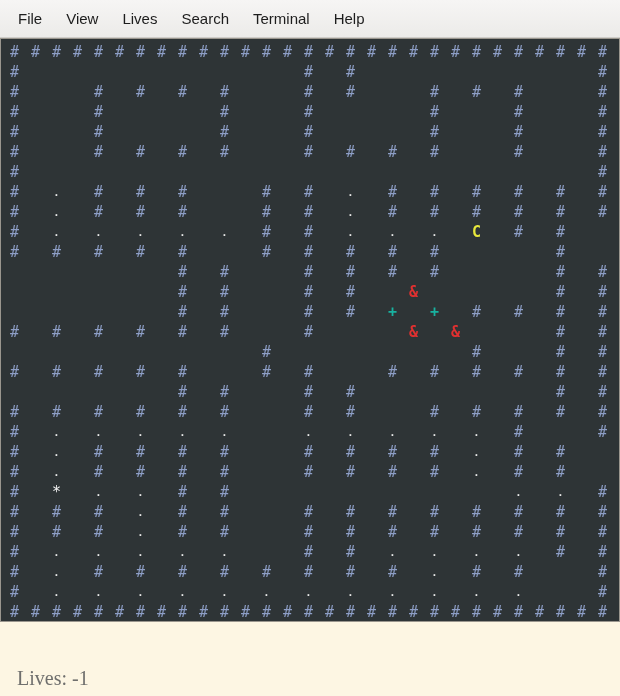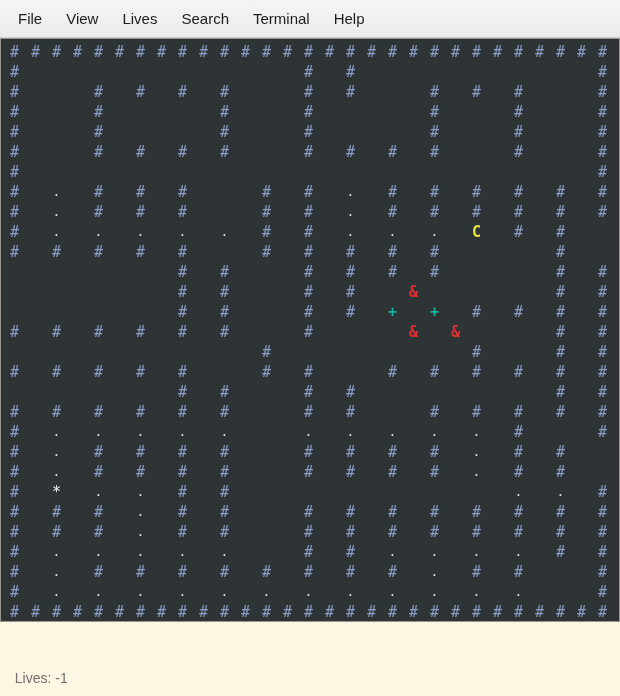--- a/index.html
+++ b/index.html
@@ -70,22 +70,22 @@
   .c-power{color:#f2f2f2;font-size:15px;}
   .c-pac{color:#e8e83c;font-weight:bold;}
   .c-ghost{color:#e03030;font-weight:bold;}
   .c-scared{color:#18b2a0;font-weight:bold;}
   .c-blank{color:transparent;}
 
   
   .status{
     background:#fdf6e3;
     padding:6px 0 0 7px;
-    font-family:Liberation Sans, sans-serif;
-    font-size:14px;
+    font-family:Liberation Serif, serif;
+    font-size:20px;
     line-height:20px;
     color:#6a6a68;
     white-space:pre;
     flex:1 1 auto;
     overflow:hidden;
   }
   .statline{white-space:pre;height:20px;color:#6f6f6d;}
 </style>
 </head>
 <body>

